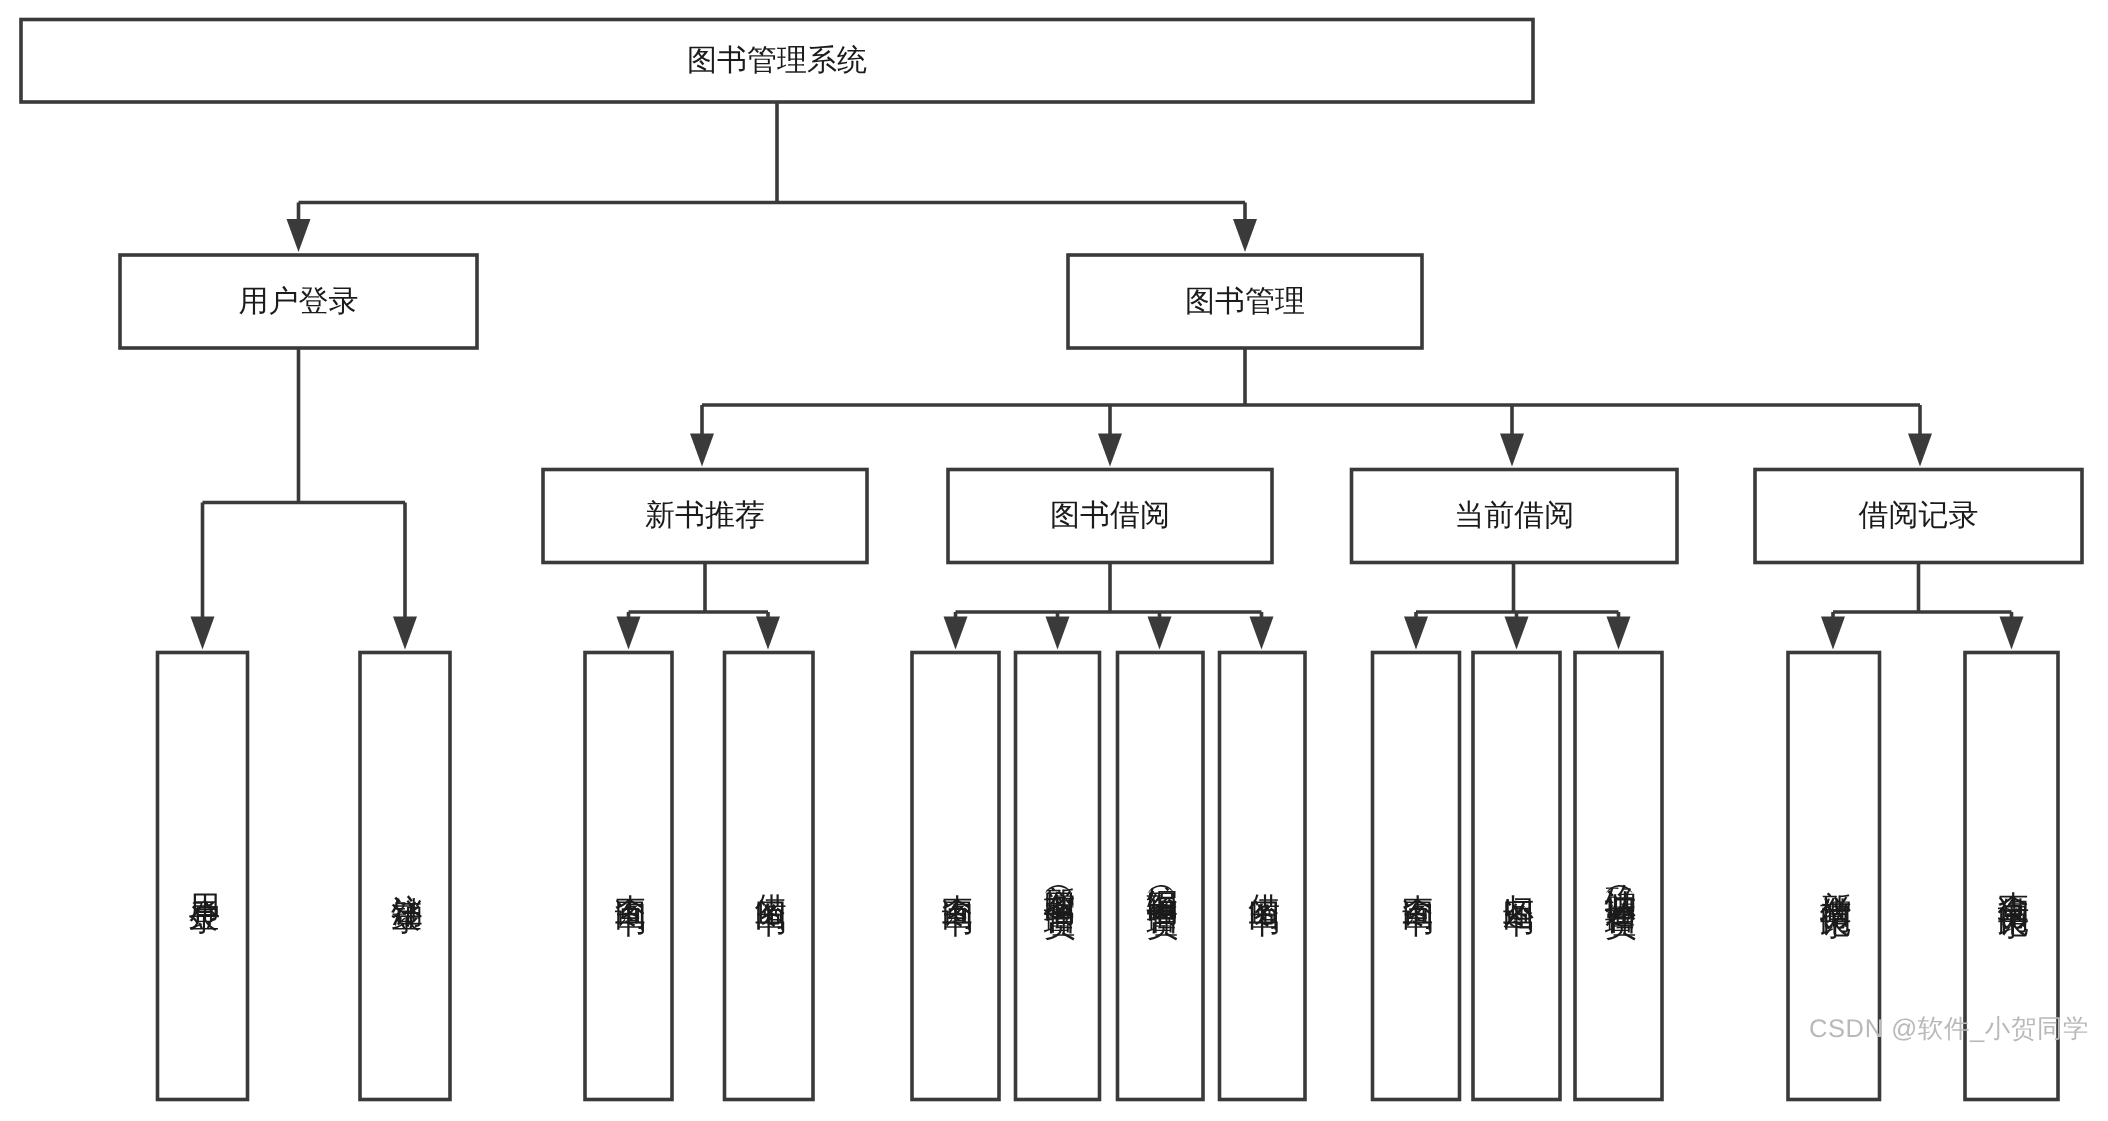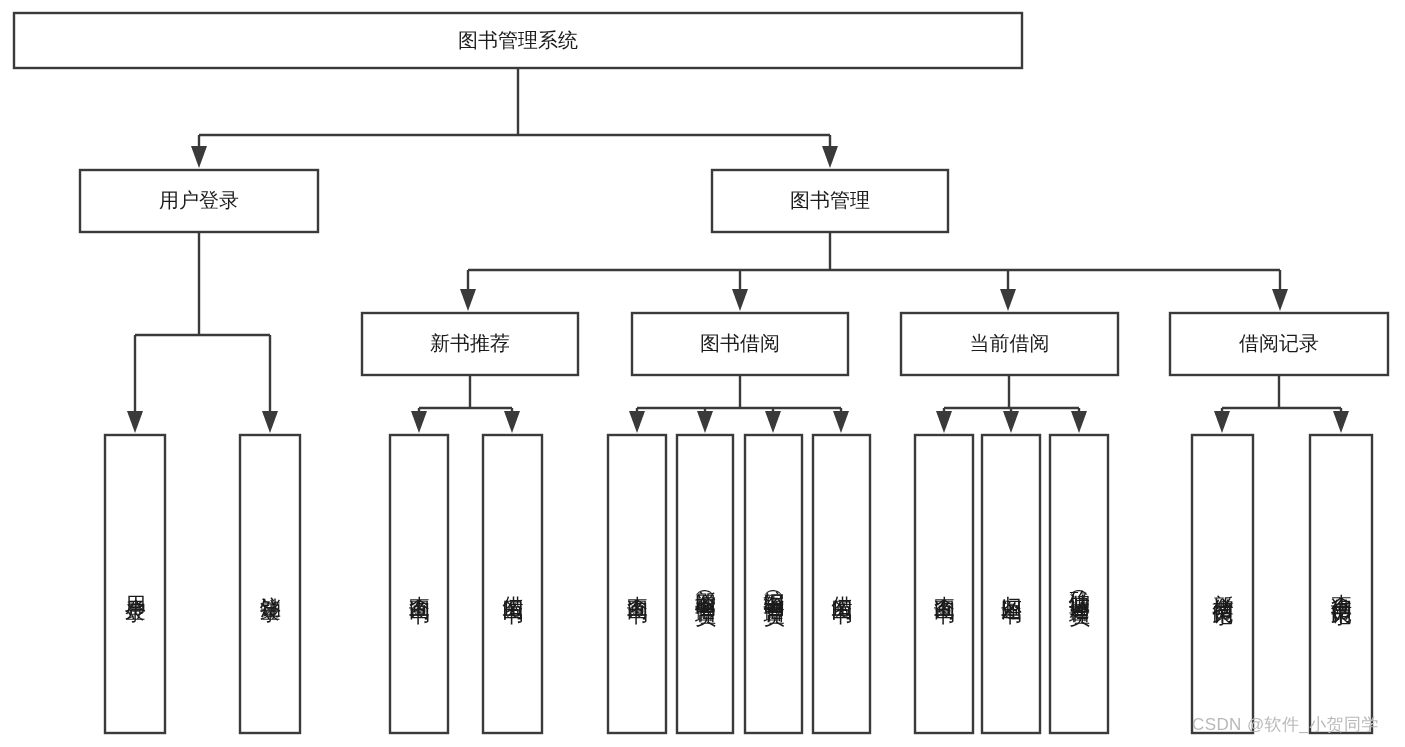--- a/index.html
+++ b/index.html
@@ -216,15 +216,15 @@
       <div class="leaf-label" style="left: 677px; top: 435px; width: 56px; height: 298px;">新增图书（管理员）</div>
       <div class="leaf-label" style="left: 745px; top: 435px; width: 57px; height: 298px;">编辑图书（管理员）</div>
       <div class="leaf-label" style="left: 813px; top: 435px; width: 57px; height: 298px;">借阅图书</div>
       <div class="leaf-label" style="left: 915px; top: 435px; width: 58px; height: 298px;">查询图书</div>
       <div class="leaf-label" style="left: 982px; top: 435px; width: 58px; height: 298px;">归还图书</div>
       <div class="leaf-label" style="left: 1050px; top: 435px; width: 58px; height: 298px;">确认归还（管理员）</div>
       <div class="leaf-label" style="left: 1192px; top: 435px; width: 61px; height: 298px;">新增借阅记录</div>
       <div class="leaf-label" style="left: 1310px; top: 435px; width: 62px; height: 298px;">查询借阅记录</div>
     </div>
 
-  <div class="watermark" style="left: 1192px; top: 713px;">CSDN @软件_小贺同学</div>
+  <div class="watermark" style="left: 1192px; top: 674px; padding-left: 14px;">CSDN @软件_小贺同学</div>
 
 </div>
 
 </body></html>

